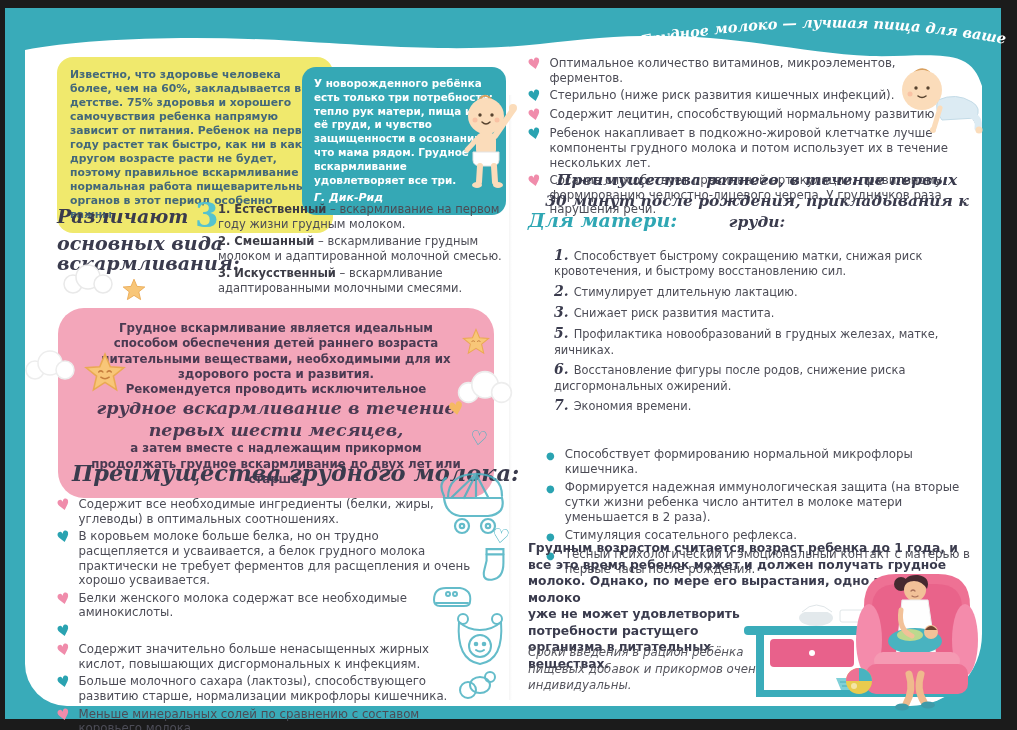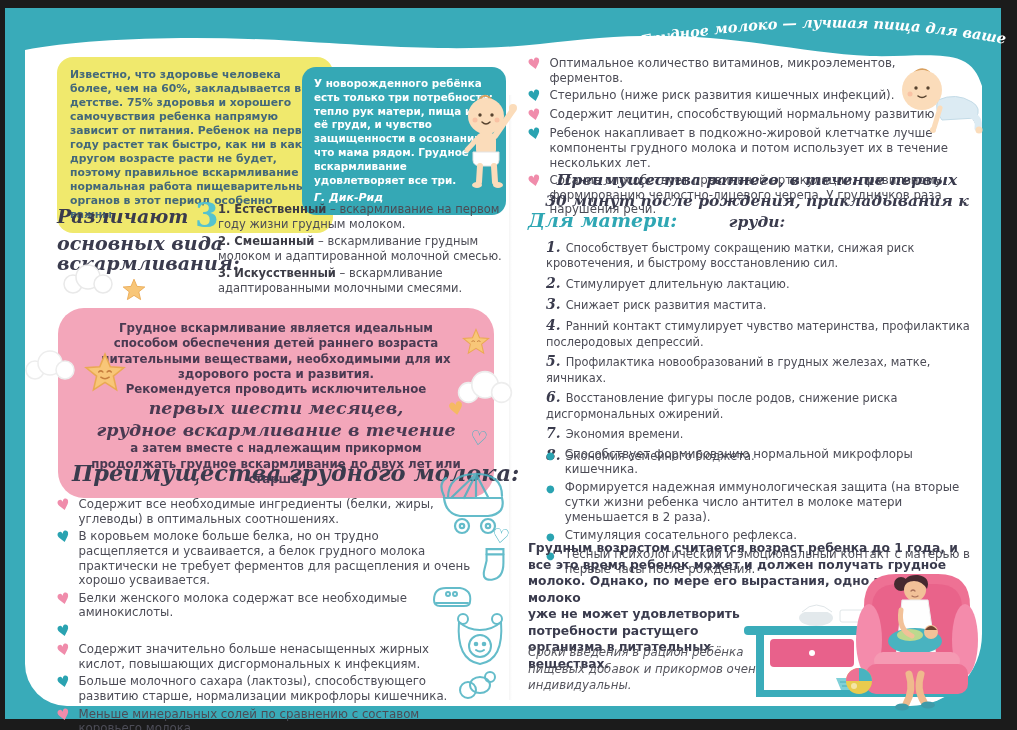--- a/index.html
+++ b/index.html
@@ -30,21 +30,21 @@
   .hlist li{display:flex;gap:8px;margin-bottom:3px;align-items:flex-start;}
   .hlist .txt{font-size:11.8px;line-height:1.24;color:#4c4c56;}
   .heart{display:inline-block;flex:0 0 auto;font-size:15px;line-height:1;transform:rotate(-14deg);margin-top:1px;}
   .hlist li:nth-child(odd) .heart{color:#f08cab;}
   .hlist li:nth-child(even) .heart{color:#2aa3b1;}
   .benefits-list{left:57px;top:497px;width:414px;}
   .top-list{left:528px;top:56px;width:444px;}
   .early-heading{left:533px;top:170px;width:448px;text-align:center;font-size:15.5px;line-height:1.35;}
   .teal-heading{font-family:"DejaVu Serif",serif;font-weight:bold;font-style:italic;color:#2fa7b4;font-size:19px;}
   .mother-heading{left:528px;top:209px;}
-  .mother-list{left:546px;top:238px;width:436px;list-style:none;margin:0;padding:0;}
+  .mother-list{left:546px;top:238px;width:436px;list-style:none;margin:8px;padding:0;}
   .mother-list li{margin-bottom:3px;font-size:11.4px;line-height:1.3;color:#4c4c56;}
   .mother-list .num{font-family:"DejaVu Serif",serif;font-weight:bold;font-style:italic;font-size:14px;color:#3a3b4d;margin-right:5px;}
   .child-heading{left:528px;top:419px;}
   .child-list{left:546px;top:447px;width:440px;}
   .child-list li{display:flex;gap:10px;margin-bottom:3px;align-items:flex-start;}
   .child-list .dot{color:#2aa3b1;font-size:10px;margin-top:3px;flex:0 0 auto;}
   .child-list .txt{font-size:11.8px;line-height:1.28;color:#4c4c56;}
   .age-p1{left:528px;top:540px;width:450px;font-size:12.3px;line-height:1.35;font-weight:bold;color:#3a3b4d;}
   .age-p2{left:528px;top:590px;width:228px;font-size:12.3px;line-height:1.35;font-weight:bold;color:#3a3b4d;margin-top:16px;}
   .timing-note{left:528px;top:644px;width:238px;font-size:11.8px;line-height:1.4;font-style:italic;color:#56565e;}
@@ -122,22 +122,22 @@
         <circle cx="45" cy="22" r="9"></circle>
     </g>
   </svg>
   <svg class="abs" style="left:122px;top:278px;" width="24" height="24" viewBox="0 0 40 40">
     <polygon points="20,2 25,14 38,15 28,23 31,36 20,29 9,36 12,23 2,15 15,14" fill="#f8c678" stroke="#eaa953" stroke-width="1.5"></polygon>
   </svg>
 
   <div class="abs pink-box">
     <div class="small">Грудное вскармливание является идеальным способом обеспечения детей раннего возраста питательными веществами, необходимыми для их здорового роста и развития.</div>
     <div class="small">Рекомендуется проводить исключительное</div>
+    <div class="big">грудное вскармливание в течение</div>
     <div class="big">первых шести месяцев,</div>
-    <div class="big">грудное вскармливание в течение</div>
     <div class="small">а затем вместе с надлежащим прикормом продолжать грудное вскармливание до двух лет или старше.</div>
   </div>
 
   <svg class="abs" style="left:84px;top:352px;" width="42" height="42" viewBox="0 0 40 40">
     <polygon points="20,2 25,14 38,15 28,23 31,36 20,29 9,36 12,23 2,15 15,14" fill="#f8c678" stroke="#eaa953" stroke-width="1.5"></polygon>
     <path d="M14,19 Q16,17 18,19 M22,19 Q24,17 26,19" stroke="#c77f3f" stroke-width="1.4" fill="none" stroke-linecap="round"></path>
     <path d="M16,24 Q20,27 24,24" stroke="#c77f3f" stroke-width="1.4" fill="none" stroke-linecap="round"></path>
   </svg>
   <svg class="abs" style="left:462px;top:328px;" width="28" height="28" viewBox="0 0 40 40">
     <polygon points="20,2 25,14 38,15 28,23 31,36 20,29 9,36 12,23 2,15 15,14" fill="#f8c678" stroke="#eaa953" stroke-width="1.5"></polygon>
@@ -279,25 +279,23 @@
     <div>Преимущества раннего, в течение первых</div>
     <div>30 минут после рождения, прикладывания к груди:</div>
   </div>
 
   <div class="abs teal-heading mother-heading">Для матери:</div>
 
   <ol class="abs mother-list">
     <li><span class="num">1.</span><span>Способствует быстрому сокращению матки, снижая риск кровотечения, и быстрому восстановлению сил.</span></li>
     <li><span class="num">2.</span><span>Стимулирует длительную лактацию.</span></li>
     <li><span class="num">3.</span><span>Снижает риск развития мастита.</span></li>
-    <li><span class="num">4.</span><span>Ранний контакт стимулирует чувство материнства, профилактика послеродовых депрессий.</span></li>
     <li><span class="num">5.</span><span>Профилактика новообразований в грудных железах, матке, яичниках.</span></li>
     <li><span class="num">6.</span><span>Восстановление фигуры после родов, снижение риска дисгормональных ожирений.</span></li>
     <li><span class="num">7.</span><span>Экономия времени.</span></li>
-    <li><span class="num">8.</span><span>Экономия семейного бюджета.</span></li>
   </ol>
 
 
   <ul class="abs hlist child-list">
     <li>
         <span class="dot">●</span>
         <span class="txt">Способствует формированию нормальной микрофлоры кишечника.</span>
       </li>
     <li>
         <span class="dot">●</span>

